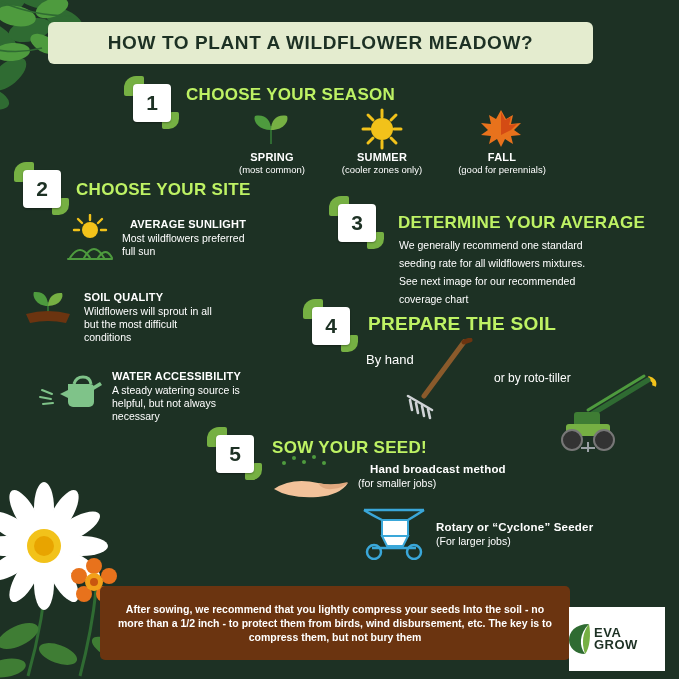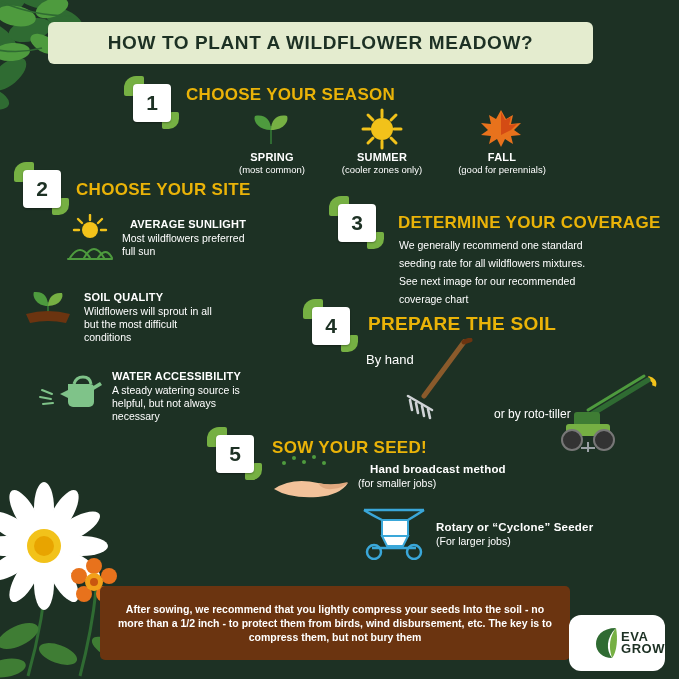--- a/index.html
+++ b/index.html
@@ -32,44 +32,44 @@
     background:#76b043;border-radius:60% 10% 60% 10%;
     left:-9px;top:-8px;z-index:-1;
   }
   .badge:after{
     content:"";position:absolute;width:17px;height:17px;
     background:#76b043;border-radius:60% 10% 60% 10%;
     right:-8px;bottom:-7px;z-index:-1;
   }
   
   .steptitle{
-    position:absolute;color:#eab308;font-weight:bold;
+    position:absolute;color:#bef264;font-weight:bold;
     font-size:15.5px;letter-spacing:.3px;white-space:nowrap;
   }
   .big{font-size:17px;}
   .whitet{color:#ffffff;}
   
   .lbl{position:absolute;color:#ffffff;font-size:10.5px;line-height:13px;}
   .lblhead{font-weight:bold;font-size:11px;letter-spacing:.2px;}
   .ctr{text-align:center;}
   
   .footer{
     position:absolute;left:100px;top:570px;width:470px;height:74px;
     background:#6b3410;border-radius:5px;
     display:flex;align-items:center;justify-content:center;margin-top:16px;
   }
   .footer p{
     margin:0;color:#ffffff;font-size:10.5px;line-height:14px;text-align:center;
     padding:0 14px;font-weight:bold;
   }
   
   .logo{
-    position:absolute;right:14px;bottom:8px;width:96px;height:56px;
-    background:#ffffff;border-radius:12px;display:flex;align-items:center;
-    justify-content:flex-end;
+    position:absolute;right:14px;bottom:8px;width:96px;height:64px;
+    background:#ffffff;border-radius:0;display:flex;align-items:center;
+    justify-content:flex-start;
   }
   .logotxt{font-size:13px;font-weight:bold;color:#1d3124;line-height:12px;letter-spacing:.5px;}
   svg{display:block;}
 </style>
 </head>
 <body>
 
 <div style="position:absolute;left:-18px;top:-14px;width:150px;height:150px;">
   <svg width="150" height="150" viewBox="0 0 150 150">
     <g fill="#2f6b32">
@@ -195,21 +195,21 @@
   </svg>
 </div>
 <div class="lbl lblhead" style="left:112px;top:370px;">WATER ACCESSIBILITY</div>
 <div class="lbl" style="left:112px;top:384px;width:220px;white-space:pre-line;">A steady watering source is
 helpful, but not always
 necessary</div>
 
 <div class="badge" style="left:338px;top:204px;">
   <span>3</span>
 </div>
-<div class="steptitle big" style="left:398px;top:213px;">DETERMINE YOUR COVERAGE</div>
+<div class="steptitle big" style="left:398px;top:213px;">DETERMINE YOUR AVERAGE</div>
 <div class="lbl" style="left:399px;top:236px;width:270px;line-height:18px;white-space:pre-line;">We generally recommend one standard
 seeding rate for all  wildflowers mixtures.
 See next image for our recommended
 coverage chart</div>
 
 <div class="badge" style="left:312px;top:307px;">
   <span>4</span>
 </div>
 <div class="steptitle" style="left:368px;top:313px;font-size:19px;">PREPARE THE SOIL</div>
 
@@ -222,21 +222,21 @@
     <g stroke="#cfd3d6" stroke-width="2.6" stroke-linecap="round">
       <line x1="10" y1="58" x2="34" y2="72"></line>
       <line x1="12" y1="62" x2="14" y2="72"></line>
       <line x1="18" y1="65" x2="20" y2="75"></line>
       <line x1="24" y1="68" x2="26" y2="78"></line>
       <line x1="30" y1="71" x2="32" y2="80"></line>
     </g>
   </svg>
 </div>
 
-<div class="lbl whitet" style="left:494px;top:372px;font-size:12px;margin-top:36px;">or by roto-tiller</div>
+<div class="lbl whitet" style="left:494px;top:372px;font-size:12px;">or by roto-tiller</div>
 
 <div style="position:absolute;left:548px;top:368px;width:112px;height:90px;">
   <svg width="112" height="90" viewBox="0 0 112 90">
     <path d="M100 10 q8 2 6 8" stroke="#f2c21a" stroke-width="4" fill="none"></path>
     <line x1="100" y1="12" x2="44" y2="46" stroke="#2f6b32" stroke-width="5" stroke-linecap="round"></line>
     <line x1="96" y1="8" x2="40" y2="42" stroke="#4e9b3e" stroke-width="3" stroke-linecap="round"></line>
     <rect x="26" y="44" width="26" height="18" rx="3" fill="#3f7d34"></rect>
     <rect x="18" y="56" width="44" height="12" rx="3" fill="#76b043"></rect>
     <circle cx="24" cy="72" r="10" fill="#333" stroke="#777" stroke-width="2"></circle>
     <circle cx="56" cy="72" r="10" fill="#333" stroke="#777" stroke-width="2"></circle>

